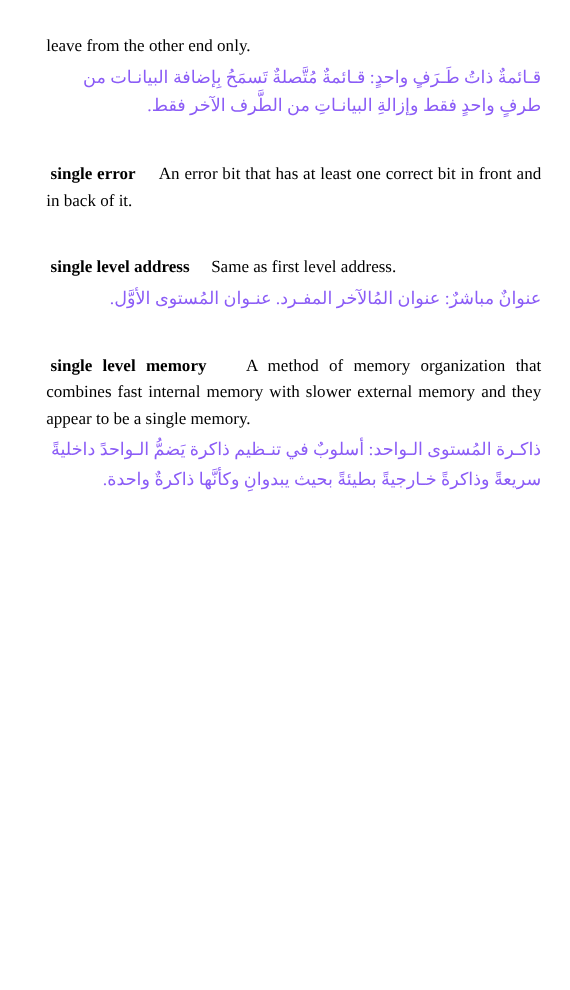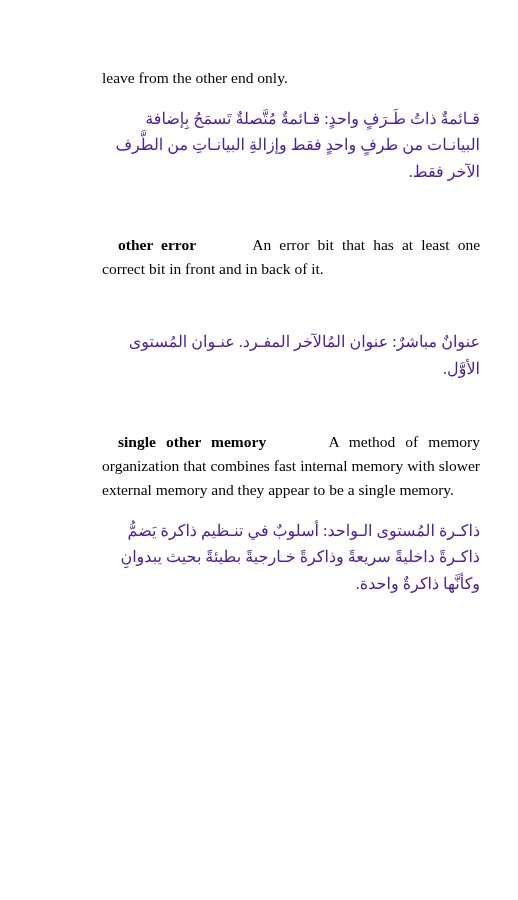--- a/index.html
+++ b/index.html
@@ -1,16 +1,16 @@
 <!DOCTYPE html>
 <html><head>
   <meta charset="utf-8">
   <style>
     * {
-      margin: 16px;
+      margin: 4px;
       padding: 0;
       box-sizing: border-box;
     }
 
     body {
       width: 518px;
       min-height: 900px;
       background: #ffffff;
       font-family: 'Times New Roman', Times, serif;
       color: #000000;
@@ -31,21 +31,21 @@
     .term {
       font-weight: bold;
       font-size: 15.5px;
     }
 
     .ar-text {
       font-size: 16px;
       line-height: 1.65;
       text-align: right;
       direction: rtl;
-      color: #4c1d95;
+      color: #8b5cf6;
       margin-top: 4px;
     }
 
     .divider {
       height: 14px;
     }
   </style>
 </head>
 <body>
 
@@ -53,34 +53,38 @@
 
   <div class="entry">
     <div class="en-text">leave from the other end only.</div>
     <div class="ar-text">قـائمةٌ ذاتُ طَـرَفٍ واحدٍ: قـائمةٌ مُتَّصلةٌ تَسمَحُ بِإضافة البيانـات من طرفٍ واحدٍ فقط وإزالةِ البيانـاتِ من الطَّرف الآخر فقط.</div>
   </div>
 
   <div class="divider"></div>
 
   <div class="entry">
     <div class="en-text">
-      <span class="term">other error</span>
+      <span class="term">single error</span>
       &nbsp;&nbsp;<span>An error bit that has at least one correct bit in front and in back of it.</span>
     </div>
   </div>
 
   <div class="divider"></div>
 
   <div class="entry">
+    <div class="en-text">
+      <span class="term">single level address</span>
+      &nbsp;&nbsp;<span>Same as first level address.</span>
+    </div>
     <div class="ar-text">عنوانٌ مباشرٌ: عنوان المُالآخر المفـرد. عنـوان المُستوى الأوَّل.</div>
   </div>
 
   <div class="divider"></div>
 
   <div class="entry">
     <div class="en-text">
-      <span class="term">single other memory</span>
+      <span class="term">single level memory</span>
       &nbsp;&nbsp;<span>A method of memory organization that combines fast internal memory with slower external memory and they appear to be a single memory.</span>
     </div>
-    <div class="ar-text">ذاكـرة المُستوى الـواحد: أسلوبٌ في تنـظيم ذاكرة يَضمُّ ذاكـرةً داخليةً سريعةً وذاكرةً خـارجيةً بطيئةً بحيث يبدوانِ وكأنَّها ذاكرةٌ واحدة.</div>
+    <div class="ar-text">ذاكـرة المُستوى الـواحد: أسلوبٌ في تنـظيم ذاكرة يَضمُّ الـواحدً داخليةً سريعةً وذاكرةً خـارجيةً بطيئةً بحيث يبدوانِ وكأنَّها ذاكرةٌ واحدة.</div>
   </div>
 
 </div>
 
 </body></html>

